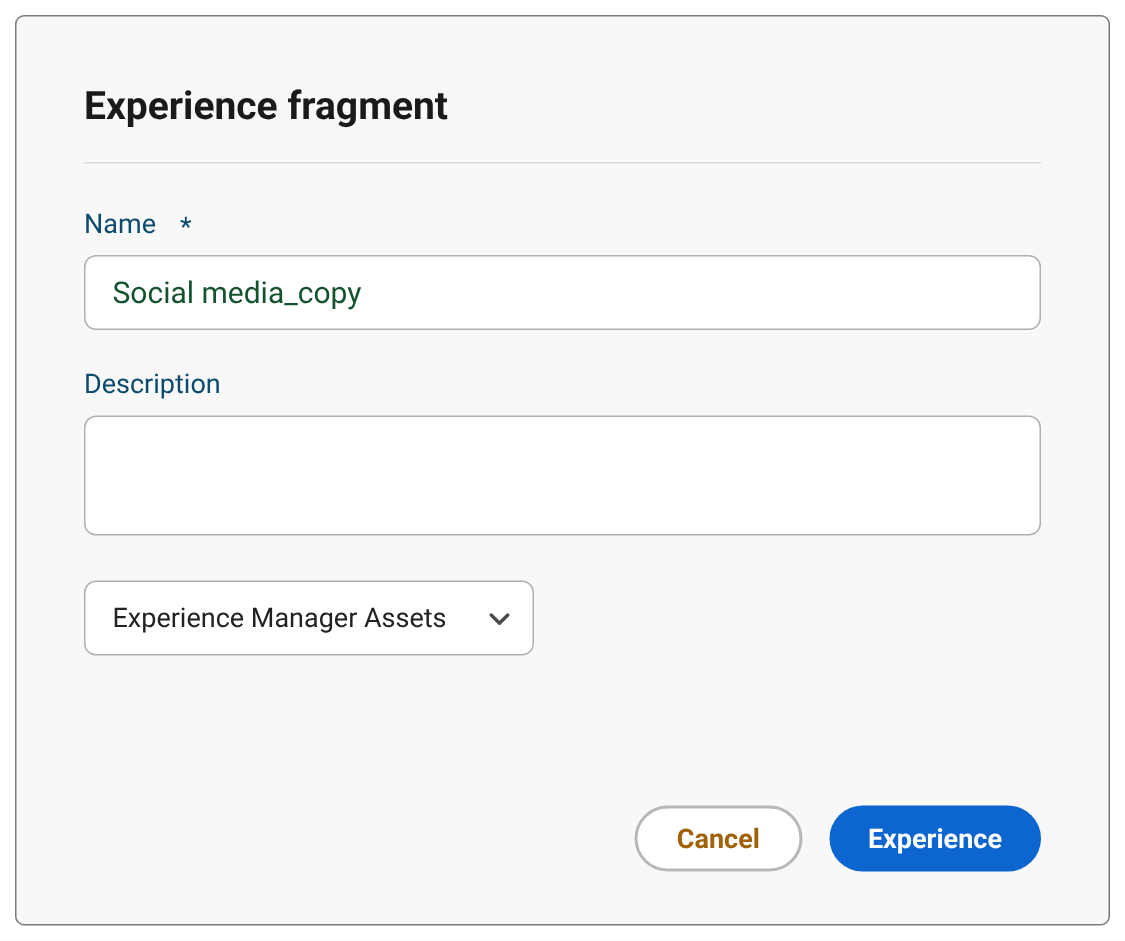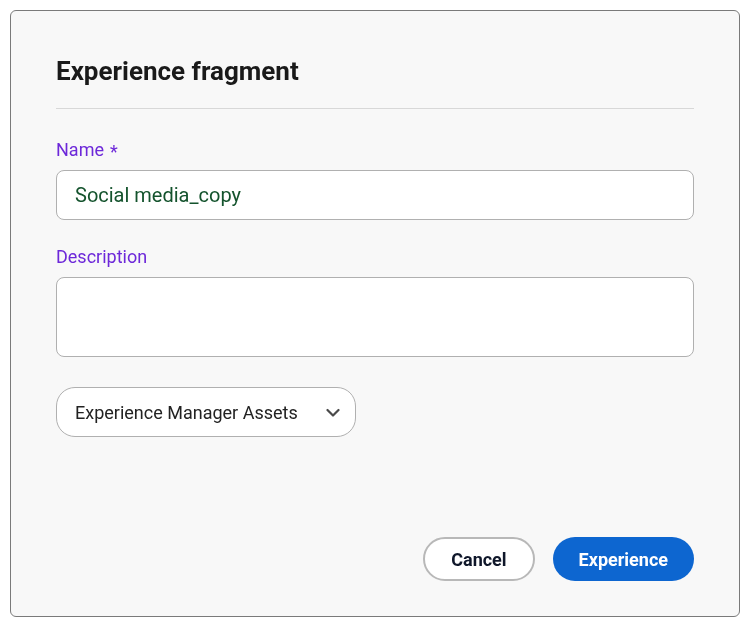--- a/index.html
+++ b/index.html
@@ -35,25 +35,25 @@
     .divider {
       border: none;
       border-top: 1.5px solid #d8d8d8;
       margin-bottom: 30px;
     }
     .field {
       margin-bottom: 26px;
     }
     .field-label {
       font-size: 18px;
-      color: #6d28d9;
+      color: #0c4a6e;
       margin-bottom: 10px;
       display: flex;
       align-items: flex-end;
-      gap: 6px;
+      gap: 16px;
     }
     .required-asterisk {
       font-size: 18px;
       position: relative;
       top: 2px;
     }
     .text-input {
       width: 100%;
       height: 50px;
       border: 1.5px solid #b0b0b0;
@@ -85,21 +85,21 @@
       margin-left: 4px;
     }
     .select-wrapper {
       position: relative;
       width: 300px;
     }
     .select-input {
       width: 100%;
       height: 50px;
       border: 1.5px solid #b0b0b0;
-      border-radius: 19px;
+      border-radius: 8px;
       background: #fff;
       padding: 0 45px 0 18px;
       font-size: 18px;
       color: #222;
       font-family: inherit;
       cursor: pointer;
       text-align: left;
       display: flex;
       align-items: center;
     }
@@ -121,21 +121,21 @@
       border-radius: 22px;
       font-size: 18px;
       font-weight: 700;
       font-family: inherit;
       padding: 0 26px;
       cursor: pointer;
       border: none;
     }
     .btn-secondary {
       background: #fff;
-      color: #0f172a;
+      color: #a16207;
       border: 2px solid #b8b8b8;
     }
     .btn-primary {
       background: #0d66d0;
       color: #fff;
     }
   </style>
 </head>
 <body>
 

